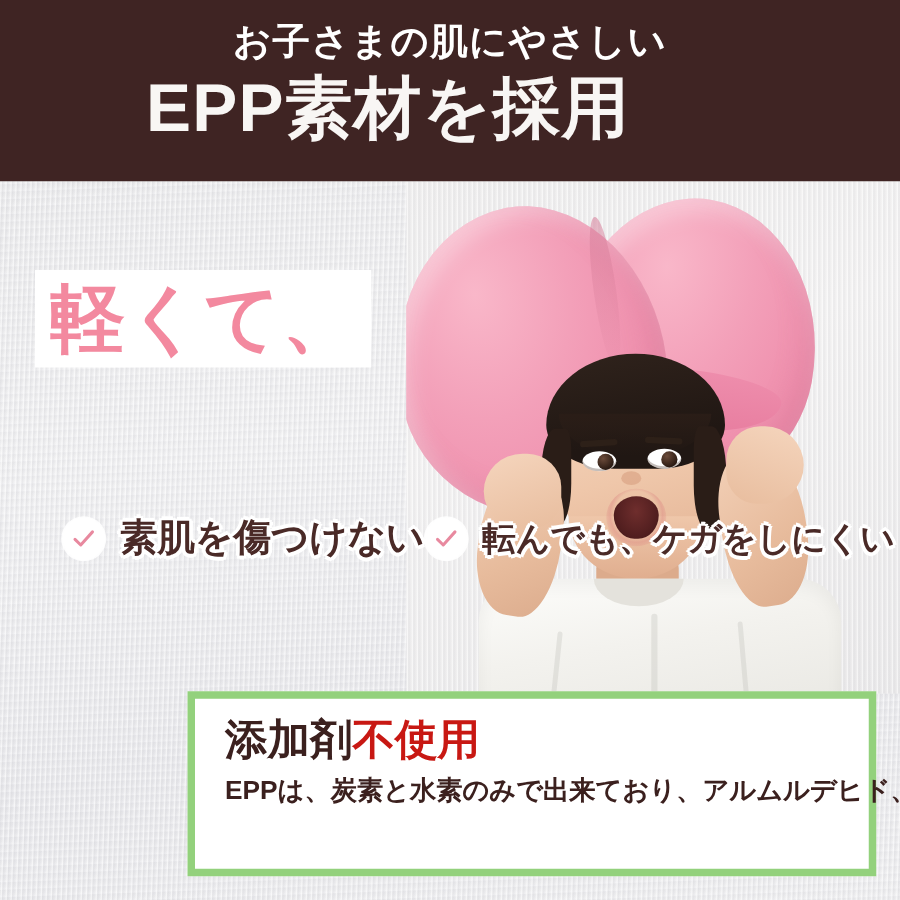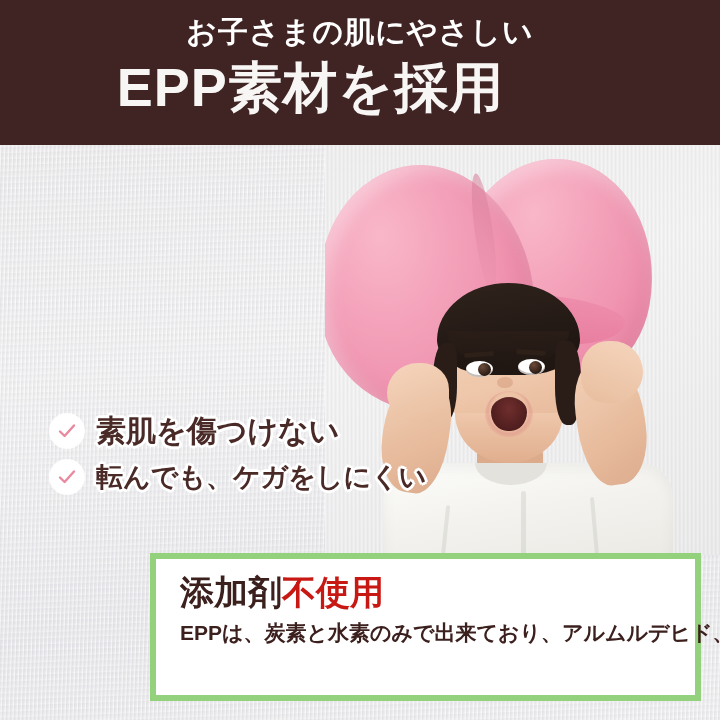--- a/index.html
+++ b/index.html
@@ -43,21 +43,20 @@
   }
   #header-sub {
     position:absolute; top:14px; left:0; width:720px;
     text-align:center;
     color:#ffffff;
     font-size:30px;
     font-weight:700;
     letter-spacing:1px;
     line-height:40px;
     white-space:nowrap;
-    font-family:Liberation Mono, monospace;
   }
   #header-title {
     position:absolute; top:52px; left:0; width:621px;
     text-align:center;
     color:#f8f6f4;
     font-size:54px;
     font-weight:700;
     letter-spacing:1px;
     line-height:70px;
     white-space:nowrap;
@@ -266,21 +265,21 @@
     letter-spacing:1px;
     white-space:nowrap;
     padding:2px 10px 2px 12px;
   }
   #headline-1 { left:28px; top:216px; }
   #headline-2 { left:28px; top:306px; }
 
   
   #checklist {
     position:absolute; left:50px; top:414px; z-index:20;
-    display:flex; flex-direction:column; gap:12px;
+    display:flex; gap:0;
   }
   .check-row { display:flex; align-items:center; gap:12px; }
   .check-circle {
     width:34px; height:34px; border-radius:50%;
     background:#ffffff;
     display:flex; align-items:center; justify-content:center;
     flex:0 0 auto;
     box-shadow:0 0 0 1px rgba(255,255,255,0.9);
   }
   .check-circle svg { display:block; }
@@ -360,20 +359,21 @@
     <div id="fold-2" class="shirt-fold"></div>
     <div id="fold-3" class="shirt-fold"></div>
   </div>
 
   <div id="header">
     <div id="header-sub">お子さまの肌にやさしい</div>
     <div id="header-title">EPP素材を採用</div>
   </div>
 
 
+  <div id="headline-1" class="headline-band">軽くて、</div>
 
   <div id="checklist">
 
     <div class="check-row">
       <span class="check-circle">
         <svg width="22" height="22" viewBox="0 0 22 22" aria-hidden="true">
           <path d="M4 11.5 L8.6 16 L18 5.5" fill="none" stroke="#e8899f" stroke-width="2.4" stroke-linecap="round" stroke-linejoin="round"></path>
         </svg>
       </span>
       <span class="check-label">素肌を傷つけない</span>

